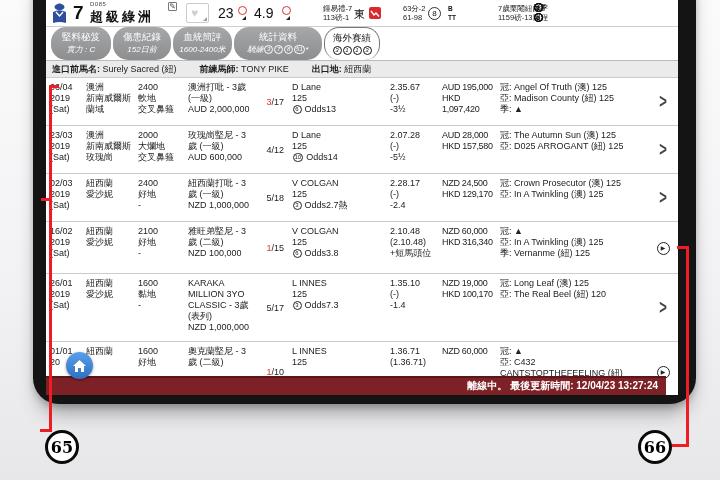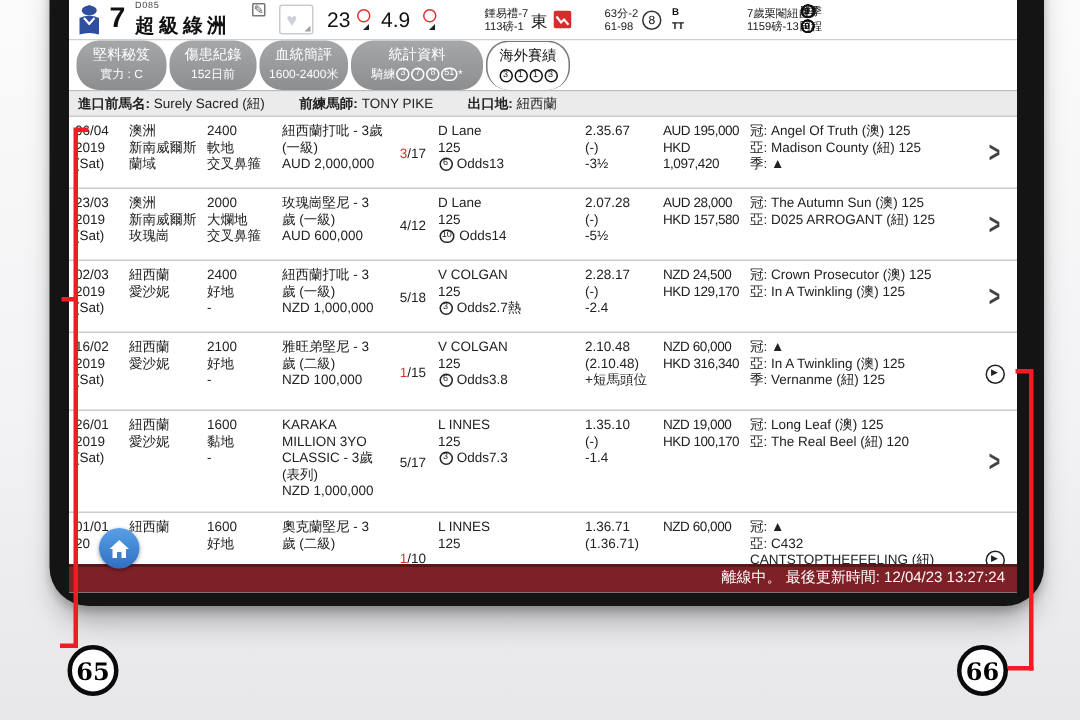--- a/index.html
+++ b/index.html
@@ -44,21 +44,21 @@
   .histblk { left:487px; top:3px; font-size:7.5px; line-height:10px; color:#111; white-space:nowrap; }
   .circ { display:inline-flex; align-items:center; justify-content:center; min-width:9px; height:9px;
           border:1px solid currentColor; border-radius:6px; font-size:6px; padding:0 1px; margin:0 .5px;
           vertical-align:middle; }
 
   
   .tabs { position:absolute; top:27px; left:0; right:0; height:34px; display:flex; gap:2px;
           padding-left:5px; background:#fff; border-bottom:1px solid #bbb; }
   .tab { background:linear-gradient(#a6a7a9,#8d8e90); color:#fff; text-align:center;
          padding-top:4px; font-size:9.5px; line-height:11px; white-space:nowrap; overflow:hidden;border-radius:15px; }
-  .tab .l2 { font-size:8px; margin-top:2px; }
+  .tab .l2 { font-size:8px; margin-top:2px;font-style:italic; }
   .tab .l2.stars { color:#c9c9cb; letter-spacing:2px; }
   .tab.active { background:#fff; color:#111; border:1px solid #777; border-bottom:none; }
 
   
   .import-row { position:absolute; top:61px; left:0; right:0; height:17px; background:#ebebeb;
                 border-bottom:1px solid #ccc; font-size:9px; line-height:17px; padding-left:6px;
                 color:#222; white-space:nowrap; }
   .import-row b { font-weight:bold; }
   .import-row .gap { display:inline-block; width:18px; }
 
@@ -75,22 +75,22 @@
   .c-jockey{width:104px; padding-left:6px;} .c-time{width:52px;}
   .c-prize{width:58px; letter-spacing:-.3px;} .c-plc{width:154px;}
   .c-act{width:18px; align-self:center; text-align:center;}
   .pos-red{ color:#e03131; }
   .chev{ display:inline-block; font-size:13px; font-weight:bold; color:#444; transform:scale(1,1.5); }
   .play{ display:inline-flex; width:13px; height:13px; border:1.2px solid #222; border-radius:50%;
          align-items:center; justify-content:center; font-size:6px; color:#222; }
   .plc-line{ white-space:nowrap; }
 
   
-  .offline { position:absolute; top:376px; left:0; right:0; height:19px; background:#7d2127;
-             border-top:2px solid #5c161b; color:#fff; font-size:10px; font-weight:normal;
+  .offline { position:absolute; top:376px; left:0; right:12px; height:19px; background:#7d2127;
+             border-top:2px solid #5c161b; color:#fff; font-size:10px; font-weight:bold;
              text-align:right; line-height:16px; padding-right:8px; white-space:nowrap; }
   .home { position:absolute; left:20px; top:352px; width:27px; height:27px; border-radius:50%;
           background:linear-gradient(#58a0e8,#2f6fc2); box-shadow:0 1px 3px rgba(0,0,0,.4);
           display:flex; align-items:center; justify-content:center; z-index:5; }
 
   
   .ann { position:absolute; background:#ee1c25; z-index:50; }
   .vl-left  { left:49px;  top:85px;  width:3px;  height:347px; }
   .tk-top   { left:51px;  top:85px;  width:8px;  height:3px; }
   .tk-mid   { left:41px;  top:198px; width:9px;  height:3px; }
@@ -226,21 +226,21 @@
           <div>澳洲</div>
           <div>新南威爾斯</div>
           <div>蘭域</div>
         </div>
         <div class="c-track">
           <div>2400</div>
           <div>軟地</div>
           <div>交叉鼻箍</div>
         </div>
         <div class="c-race">
-          <div>紐西蘭打吡 - 3歲</div>
+          <div>澳洲打吡 - 3歲</div>
           <div>(一級)</div>
           <div>AUD 2,000,000</div>
         </div>
         <div class="c-pos"><span class="pos-red">3</span><span>/17</span></div>
         <div class="c-jockey">
           <div>D Lane</div>
           <div>125</div>
           <div><span class="circ">6</span> Odds13</div>
         </div>
         <div class="c-time">

